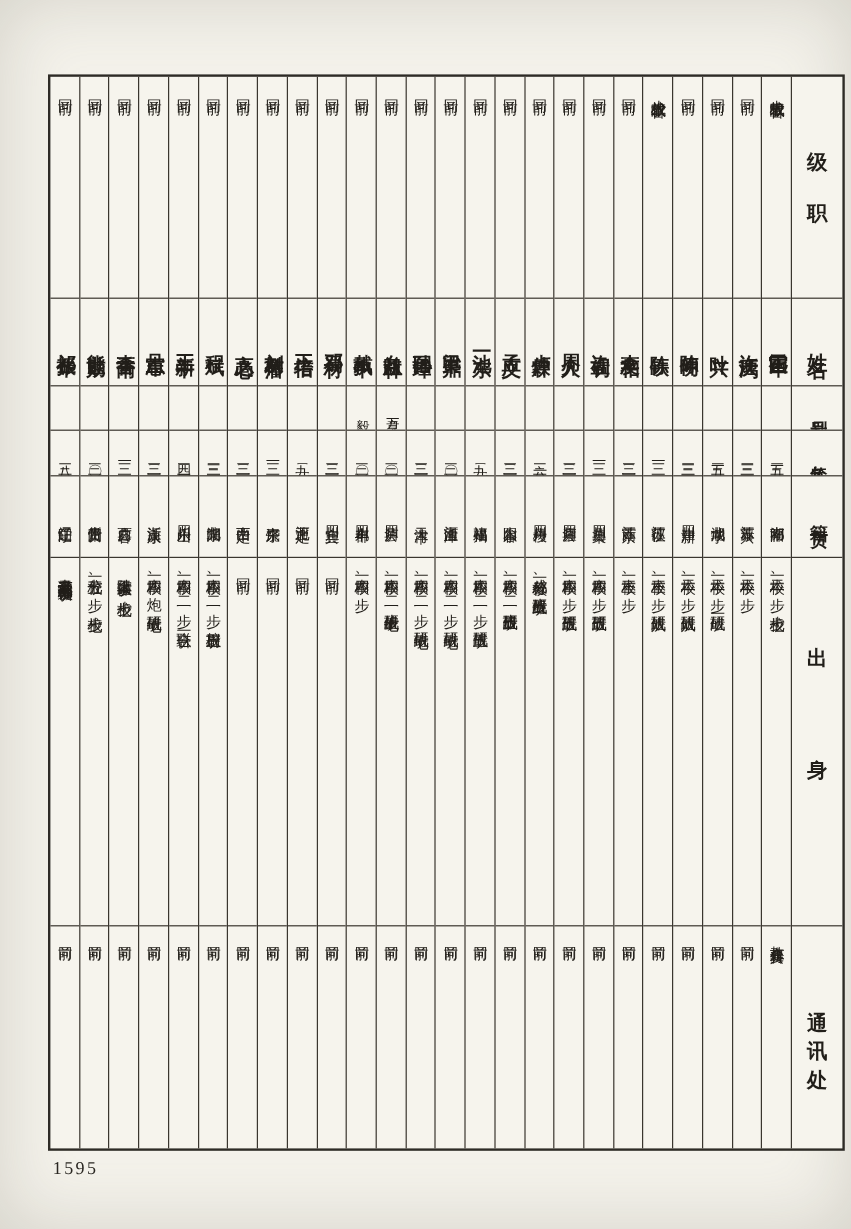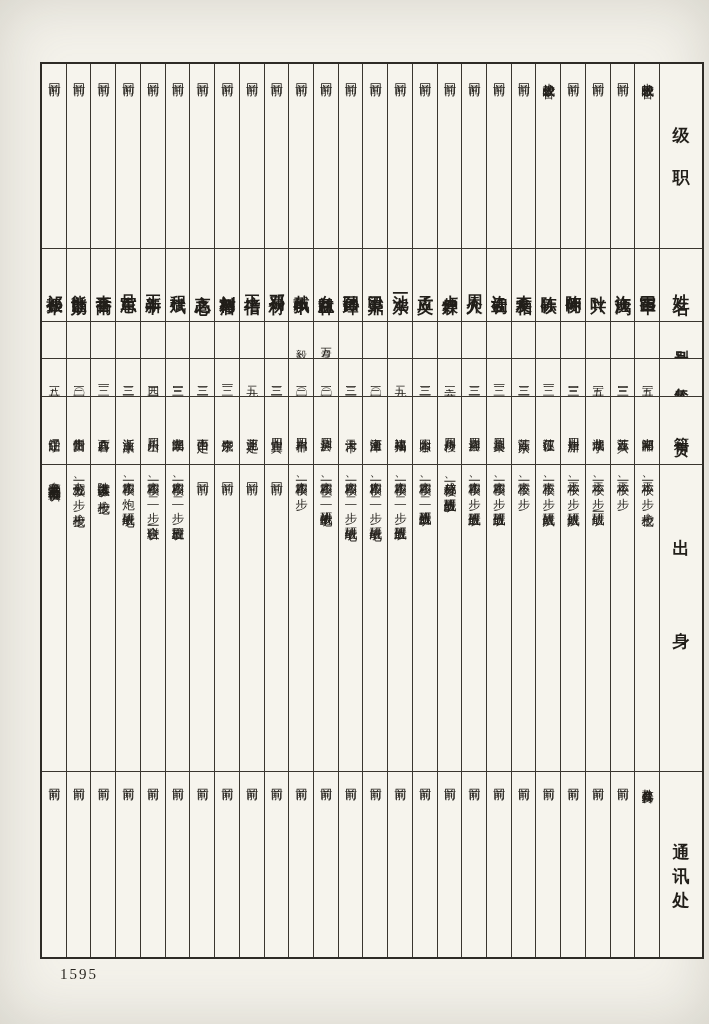--- a/index.html
+++ b/index.html
@@ -56,21 +56,21 @@
   .header-col .cell { font-size: 17px; font-weight: 600; justify-content: center; padding-top: 0; }
   .header-col .h-rank       { letter-spacing: 2.6em; }
   .header-col .h-name       { letter-spacing: 0.25em; }
   .header-col .h-alias      { letter-spacing: 0.05em; font-size: 14px; }
   .header-col .h-age        { letter-spacing: 0.05em; font-size: 14px; }
   .header-col .h-native     { letter-spacing: 0.35em; font-size: 15px; }
   .header-col .h-background { letter-spacing: 5.5em; }
   .header-col .h-contact    { letter-spacing: 1.4em; }
   .page-number {
     position: absolute;
-    left: 60px; top: 966px;
+    left: 44px; top: 966px;
     font-size: 15px;
     color: #2a2722;
     letter-spacing: 2px;
     font-family: "Liberation Serif", "DejaVu Serif", serif;
   }
 </style>
 </head>
 <body>
 
 <div class="scan-page">

